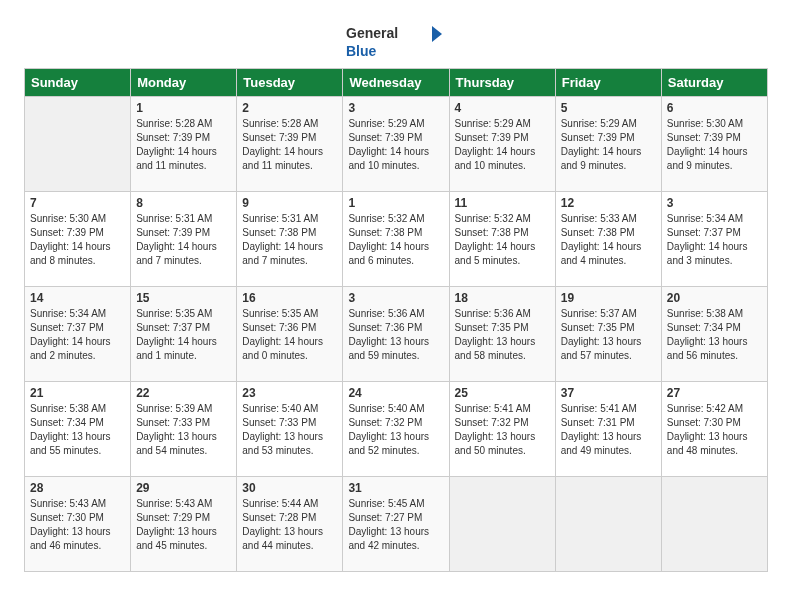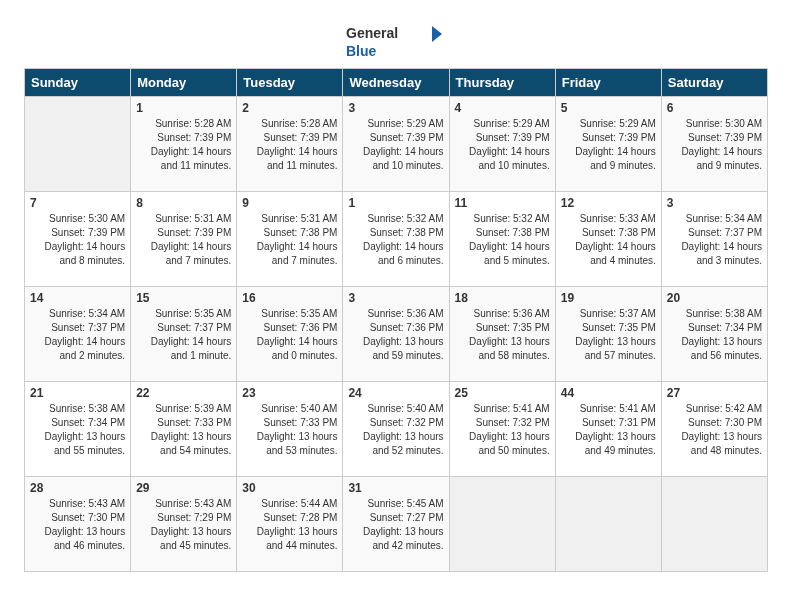--- a/index.html
+++ b/index.html
@@ -34,21 +34,21 @@
       font-size: 18px;
       color: #333;
       font-weight: normal;
     }
     table {
       width: 100%;
       border-collapse: collapse;
       table-layout: fixed;
     }
     thead th {
-      background-color: #0c4a6e;
+      background-color: #15803d;
       color: white;
       text-align: left;
       padding: 6px 6px;
       font-size: 13px;
       font-weight: bold;
       border: 1px solid #ccc;
     }
     tbody td {
       border: 1px solid #ccc;
       vertical-align: top;
@@ -67,21 +67,20 @@
     .day-number {
       font-weight: bold;
       font-size: 12px;
       display: block;
       margin-bottom: 2px;
     }
     .cell-content {
       font-size: 10px;
       line-height: 1.4;
       color: #333;
-      text-align: right;
     }
     .empty-cell {
       background-color: #f0f0f0 !important;
     }
   </style>
 </head>
 <body>
 
 <div class="header-logo">
   <div class="logo">
@@ -262,21 +261,21 @@
             Sunrise: 5:40 AM<br>Sunset: 7:32 PM<br>Daylight: 13 hours and 52 minutes.
           </div>
         </td>
         <td>
           <span class="day-number">25</span>
           <div class="cell-content">
             Sunrise: 5:41 AM<br>Sunset: 7:32 PM<br>Daylight: 13 hours and 50 minutes.
           </div>
         </td>
         <td>
-          <span class="day-number">44</span>
+          <span class="day-number">37</span>
           <div class="cell-content">
             Sunrise: 5:41 AM<br>Sunset: 7:31 PM<br>Daylight: 13 hours and 49 minutes.
           </div>
         </td>
         <td>
           <span class="day-number">27</span>
           <div class="cell-content">
             Sunrise: 5:42 AM<br>Sunset: 7:30 PM<br>Daylight: 13 hours and 48 minutes.
           </div>
         </td>

